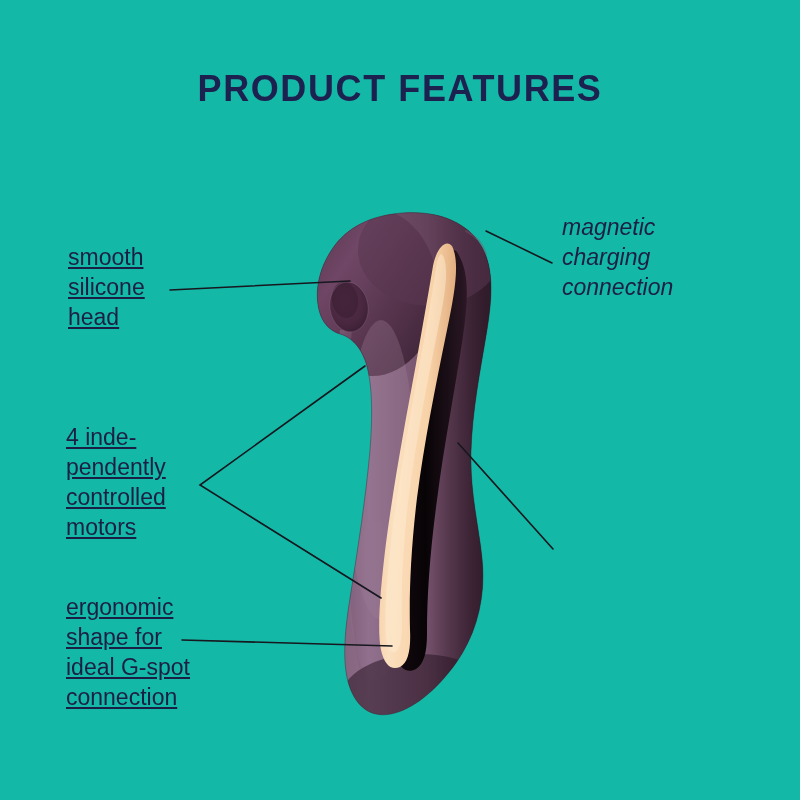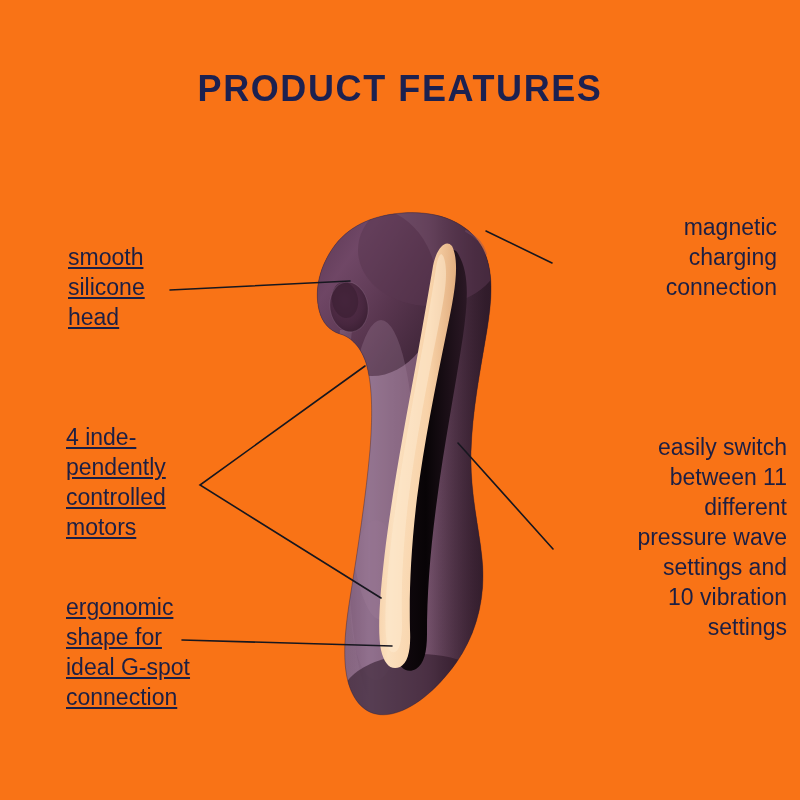--- a/index.html
+++ b/index.html
@@ -12,21 +12,21 @@
     height: 800px;
     background: #ffffff;
     font-family: "Liberation Sans", sans-serif;
     overflow: hidden;
     position: relative;
   }
   .stage {
     position: relative;
     width: 800px;
     height: 800px;
-    background: #f97316;
+    background: #14b8a6;
   }
   .page-title {
     position: absolute;
     left: 0;
     top: 68px;
     width: 800px;
     text-align: center;
     font-size: 36px;
     font-weight: 700;
     letter-spacing: 1.6px;
@@ -36,21 +36,21 @@
   .callout {
     position: absolute;
     font-size: 23px;
     line-height: 30px;
     color: #1c1f44;
     font-family: "Liberation Sans", sans-serif;
     font-weight: 400;
     white-space: pre-line;
   }
   .callout.left  { text-align: left; text-decoration: underline; }
-  .callout.right { text-align: right; }
+  .callout.right { text-align: left; font-style: italic; }
 
   #callout-smooth-head      { left: 68px;  top: 242px; width: 190px; }
   #callout-two-motors       { left: 66px;  top: 422px; width: 190px; }
   #callout-ergonomic-shape  { left: 66px;  top: 592px; width: 215px; }
   #callout-magnetic-charge  { left: 562px; top: 212px; width: 215px; }
   #callout-easily-switch    { left: 562px; top: 432px; width: 225px; }
 
   .art-layer {
     position: absolute;
     left: 0;
@@ -245,21 +245,14 @@
 
   <div class="callout left" id="callout-ergonomic-shape">ergonomic
 shape for
 ideal G-spot
 connection</div>
 
   <div class="callout right" id="callout-magnetic-charge">magnetic
 charging
 connection</div>
 
-  <div class="callout right" id="callout-easily-switch">easily switch
-between 11
-different
-pressure wave
-settings and
-10 vibration
-settings</div>
 
 </div>
 
 </body></html>

